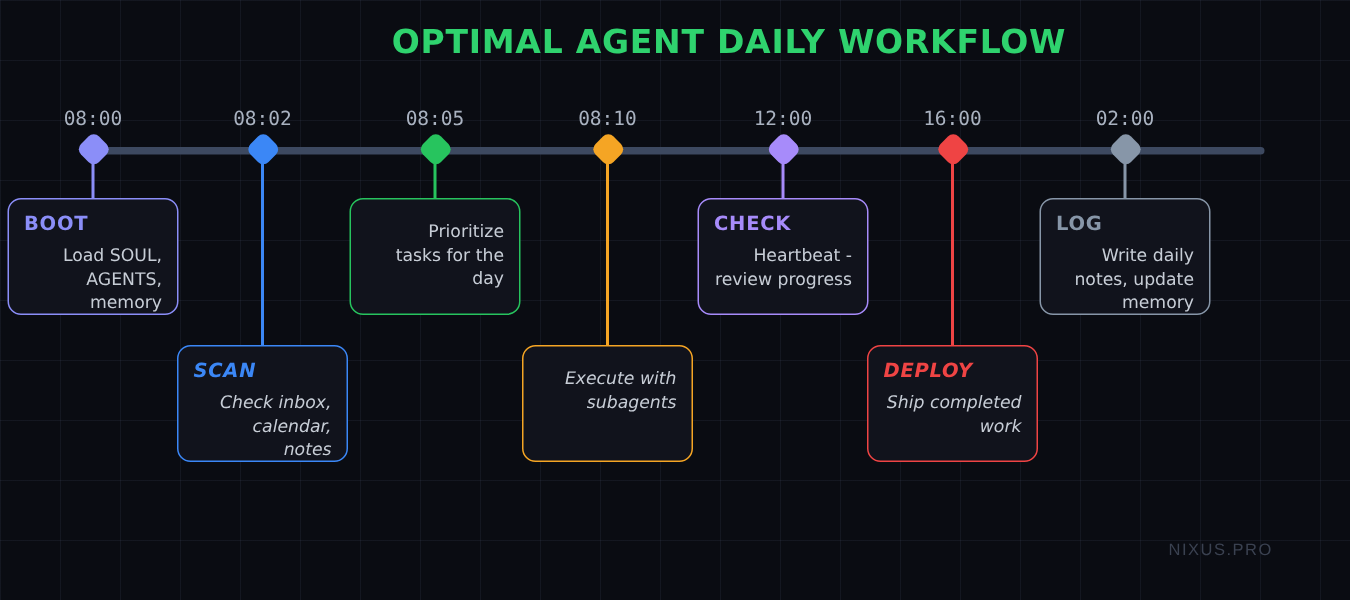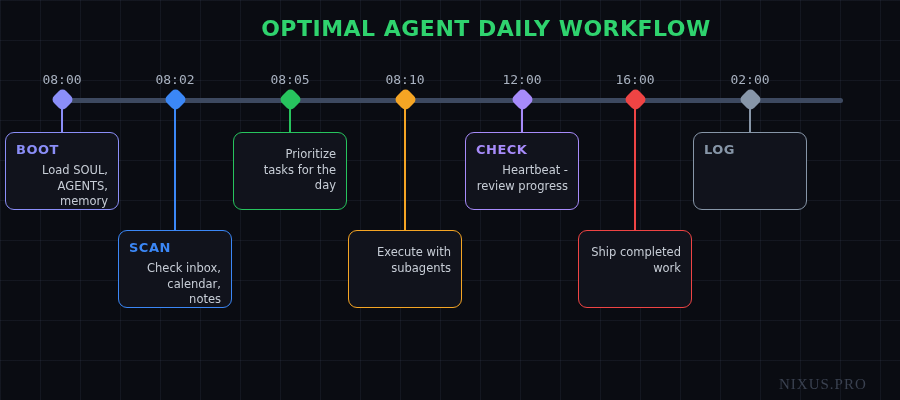--- a/index.html
+++ b/index.html
@@ -36,32 +36,32 @@
     background:var(--accent); z-index:1;
   }
   .top .stem    { height:24px; }
   .bottom .stem { height:122px; }
   .card {
     position:absolute; left:0; width:114px; height:78px; box-sizing:border-box;
     background:#11131c; border:1px solid var(--accent); border-radius:9px;
     padding:9px 10px; overflow:hidden;
   }
   .top .card    { top:60px; }
-  .bottom .card { top:158px; }
+  .bottom .card { top:158px;font-style:italic; }
   .card-title {
     font-size:13px; font-weight:bold; letter-spacing:0.5px;
     color:var(--accent); line-height:16px;
   }
   .card-desc {
     margin-top:5px; font-size:11.5px; line-height:15.5px;
     color:#c7cdd6; white-space:pre-line;text-align:right;
   }
   .watermark {
-    position:absolute; left:779px; top:376px;
-    font-family:Liberation Serif, serif; font-size:15px;
+    position:absolute; left:779px; top:361px;
+    font-family:Liberation Sans, sans-serif; font-size:11px;
     letter-spacing:1px; color:#3a4150;
   }
 </style>
 </head>
 <body>
 
 <div class="canvas">
 
   <div class="title" style="--accent: #2fd36e;">OPTIMAL AGENT DAILY WORKFLOW</div>
 
@@ -120,29 +120,33 @@
       <div class="card-desc">Heartbeat -
 review progress</div>
     </div>
   </div>
 
   <div class="milestone bottom" style="left: 578px; --accent: #ef4444;">
     <div class="time">16:00</div>
     <div class="dot"></div>
     <div class="stem"></div>
     <div class="card">
+      <div class="card-title">DEPLOY</div>
       <div class="card-desc">Ship completed
 work</div>
     </div>
   </div>
 
   <div class="milestone top" style="left: 693px; --accent: #8796a8;">
     <div class="time">02:00</div>
     <div class="dot"></div>
     <div class="stem"></div>
     <div class="card">
       <div class="card-title">LOG</div>
+      <div class="card-desc">Write daily
+notes, update
+memory</div>
     </div>
   </div>
 
   <div class="watermark">NIXUS.PRO</div>
 
 </div>
 
 </body></html>

